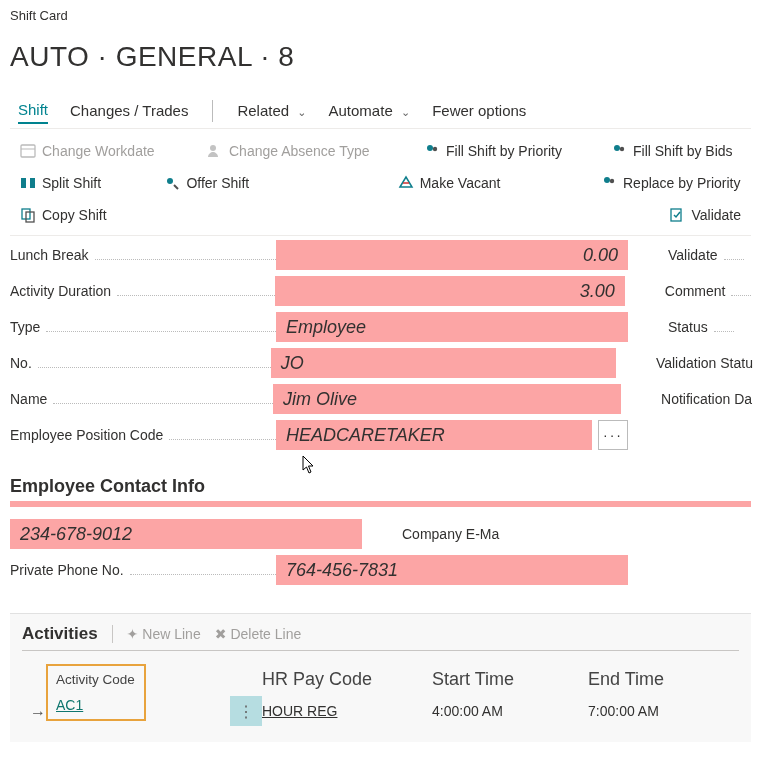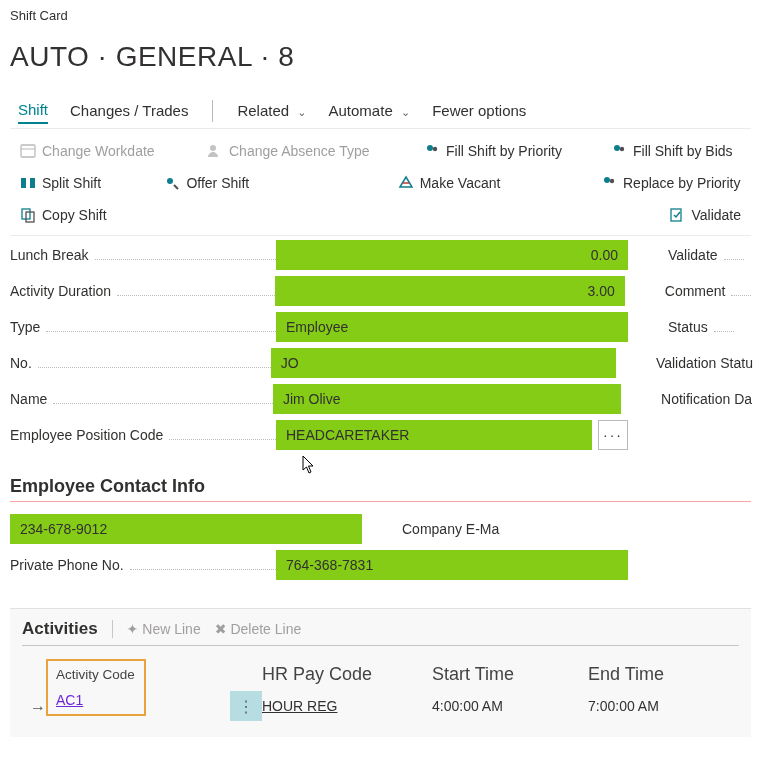--- a/index.html
+++ b/index.html
@@ -79,47 +79,48 @@
   .dots {
     flex:1;
     border-bottom:1px dotted #bbb;
     margin-left:6px;
     height:1px;
     position:relative;
     top:4px;
   }
   .field-cell {
     width: 352px;
-    background: #84cc16;
+    background: #fca5a5;
     height: 30px;
     display:flex;
     align-items:center;
     padding: 0 10px;
-    font-size:14px;
+    font-size:18px;
+    font-style:italic;
   }
   .field-cell.right { justify-content:flex-end; }
   .field-cell.with-more { width: 316px; }
   .more-btn {
     width:30px; height:30px; border:1px solid #bbb; margin-left:6px;
     display:flex;align-items:center;justify-content:center; cursor:pointer;
     background:#fff;
     letter-spacing:2px;
   }
   .right-label {
     margin-left: 40px;
     display:flex; align-items:center;
     min-width:60px;
     white-space:nowrap;
   }
   .right-label .dots { margin-left:6px; width:20px;}
   .section-title {
     font-size: 18px;
     font-weight: 600;
     margin-top: 26px;
-    border-bottom: 1px solid #fca5a5;
+    border-bottom: 6px solid #fca5a5;
     padding-bottom: 4px;
     margin-bottom: 12px;
   }
   .activities-panel {
     margin-top: 28px;
     background:#f8f8f8;
     border-top:1px solid #e1e1e1;
     padding: 10px 12px 16px 12px;
   }
   .act-header {
@@ -140,21 +141,21 @@
   .col-start{width:156px;}
   .col-end{width:120px;}
   .act-data-row {
     display:flex; align-items:center; height:30px;
   }
   .arrow-cell { width:32px; display:flex;align-items:center;justify-content:center; color:#555; font-size:16px;}
   .code-cell {
     width:176px;
     display:flex; align-items:flex-start; flex-direction:column;
   }
-  .code-link { color:#6d28d9; text-decoration:underline; cursor:pointer;}
+  .code-link { color:#0f766e; text-decoration:underline; cursor:pointer;}
   .highlight-box {
     border:2px solid #e8a33d;
     padding: 6px 8px 6px 8px;
     margin-left:-8px;
     margin-top:-38px;
     width: 100px;
     background: rgba(255,255,255,0);
   }
   .highlight-box .hdr{ font-size:13.5px; color:#444; margin-bottom:10px; }
   .drag-cell {
@@ -365,21 +366,21 @@
       <div class="field-cell">234-678-9012</div>
       <div class="right-label">
         <span>Company E-Ma</span>
       </div>
     </div>
     <div class="form-row">
       <div class="label-cell">
         <span class="label-text">Private Phone No.</span>
         <span class="dots"></span>
       </div>
-      <div class="field-cell">764-368-7831</div>
+      <div class="field-cell">764-456-7831</div>
     </div>
   </div>
 
   <div class="activities-panel">
     <div class="act-header">
       <span class="act-title">Activities</span>
       <span style="width:1px;height:18px;background:#c8c6c4"></span>
       <span class="act-btn">
         <span>✦</span>
         <span>New Line</span>

